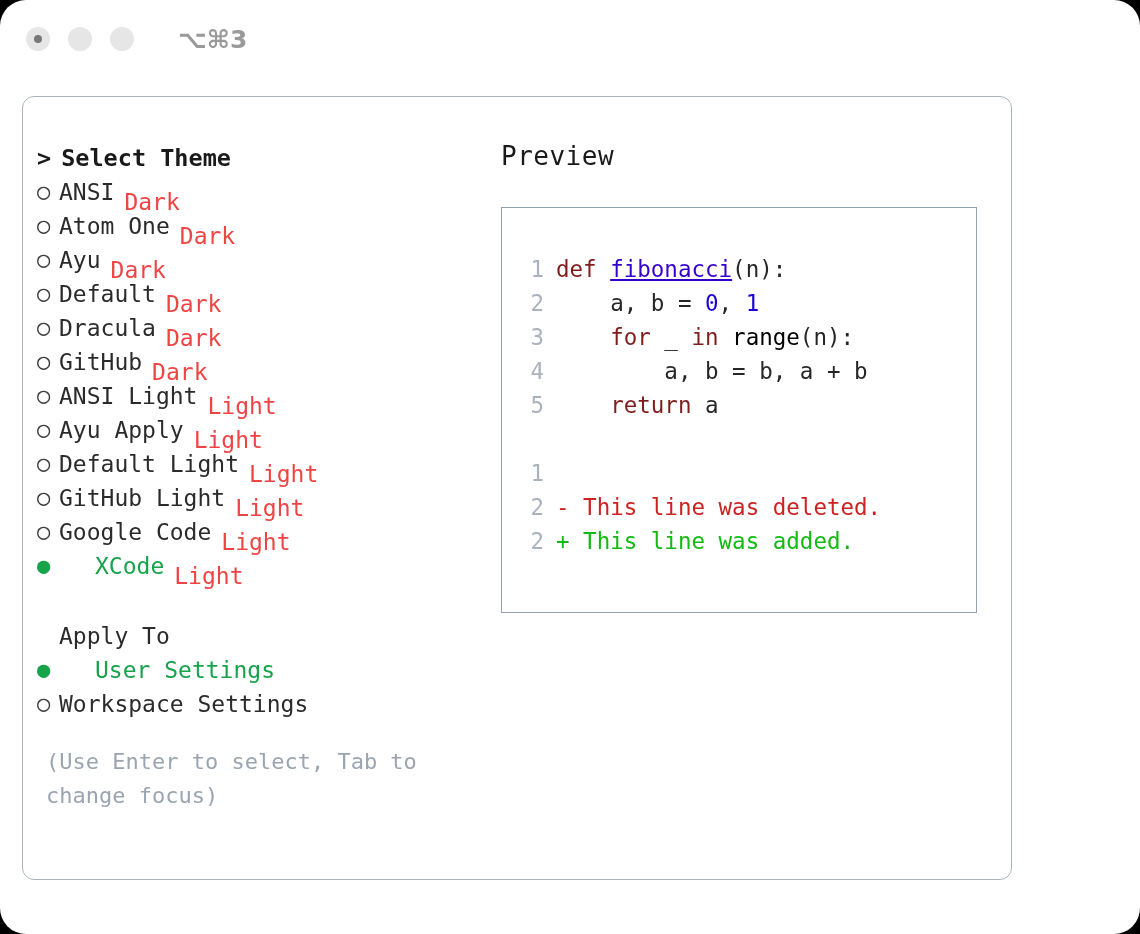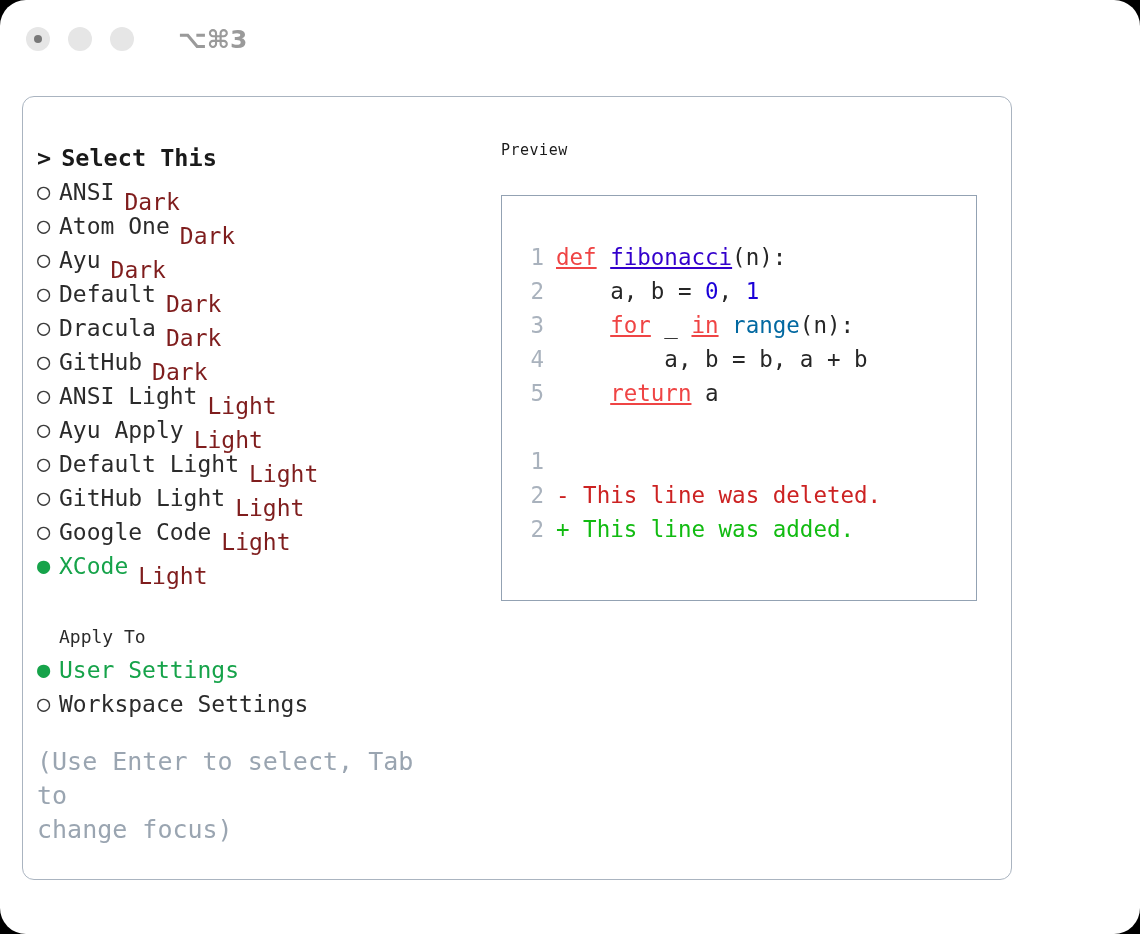--- a/index.html
+++ b/index.html
@@ -107,52 +107,53 @@
     text-align: left;
     flex: 0 0 22px;
     color: #3c3c3c;
     font-size: 22px;
     line-height: 1;
   }
   .marker.filled { color: #16a34a; }
   .marker.blank { color: transparent; }
 
   .item-name { color: #2b2b2b; }
-  .item-name.sel { color: #16a34a; }
+  .item-name.sel { color: #16a34a; margin-left: 36px; }
   .item-mode {
-    color: #7f1d1d;
+    color: #ef4444;
     margin-left: 10px;
     margin-top: 20px;
   }
 
   .group-label {
     color: #2b2b2b;
-    font-size: 18px;
+    font-size: 23px;
   }
 
   .spacer-lg { height: 36px; }
   .spacer-sm { height: 24px; }
 
   .hint {
     color: #9aa5b1;
-    font-size: 25px;
+    font-size: 22px;
     line-height: 34px;
     width: 400px;
     white-space: pre-wrap;
+    margin-left: 9px;
   }
 
   
   .right-col {
     position: absolute;
     left: 478px;
     top: 44px;
     width: 500px;
   }
   .preview-title {
-    font-size: 15px;
+    font-size: 26px;
     color: #1a1a1a;
     font-weight: normal;
     letter-spacing: 0.5px;
   }
   .preview-box {
     margin-top: 36px;
     width: 476px;
     height: 406px;
     border: 1.5px solid #93a2b3;
     box-sizing: border-box;
@@ -171,23 +172,23 @@
   .gutter {
     display: inline-block;
     width: 28px;
     flex: 0 0 28px;
     text-align: right;
     color: #a9b2bd;
     margin-right: 12px;
   }
   .code-body { white-space: pre; }
 
-  .tok-kw   { color: #ef4444; text-decoration: underline; }
+  .tok-kw   { color: #7f1d1d; }
   .tok-fn   { color: #3300cc; text-decoration: underline; }
-  .tok-call { color: #0369a1; }
+  .tok-call { color: #000000; }
   .tok-num  { color: #1a00d8; }
   .tok-pln  { color: #262626; }
 
   .diff-gap { height: 34px; }
   .diff-ctx { color: #5f5f5f; }
   .diff-del { color: #cc2222; }
   .diff-add { color: #11bb11; }
 </style>
 </head>
 <body>
@@ -204,21 +205,21 @@
     </div>
     <div class="shortcut">⌥⌘3</div>
   </div>
 
   <div class="panel">
 
     <div class="left-col">
 
       <div class="row heading">
         <span class="caret">&gt;</span>
-        <span>Select This</span>
+        <span>Select Theme</span>
       </div>
 
       <div id="theme-list">
           <div class="row">
             <span class="marker">○</span>
             <span class="item-name">ANSI</span>
             <span class="item-mode">Dark</span>
           </div>
           <div class="row">
             <span class="marker">○</span>

